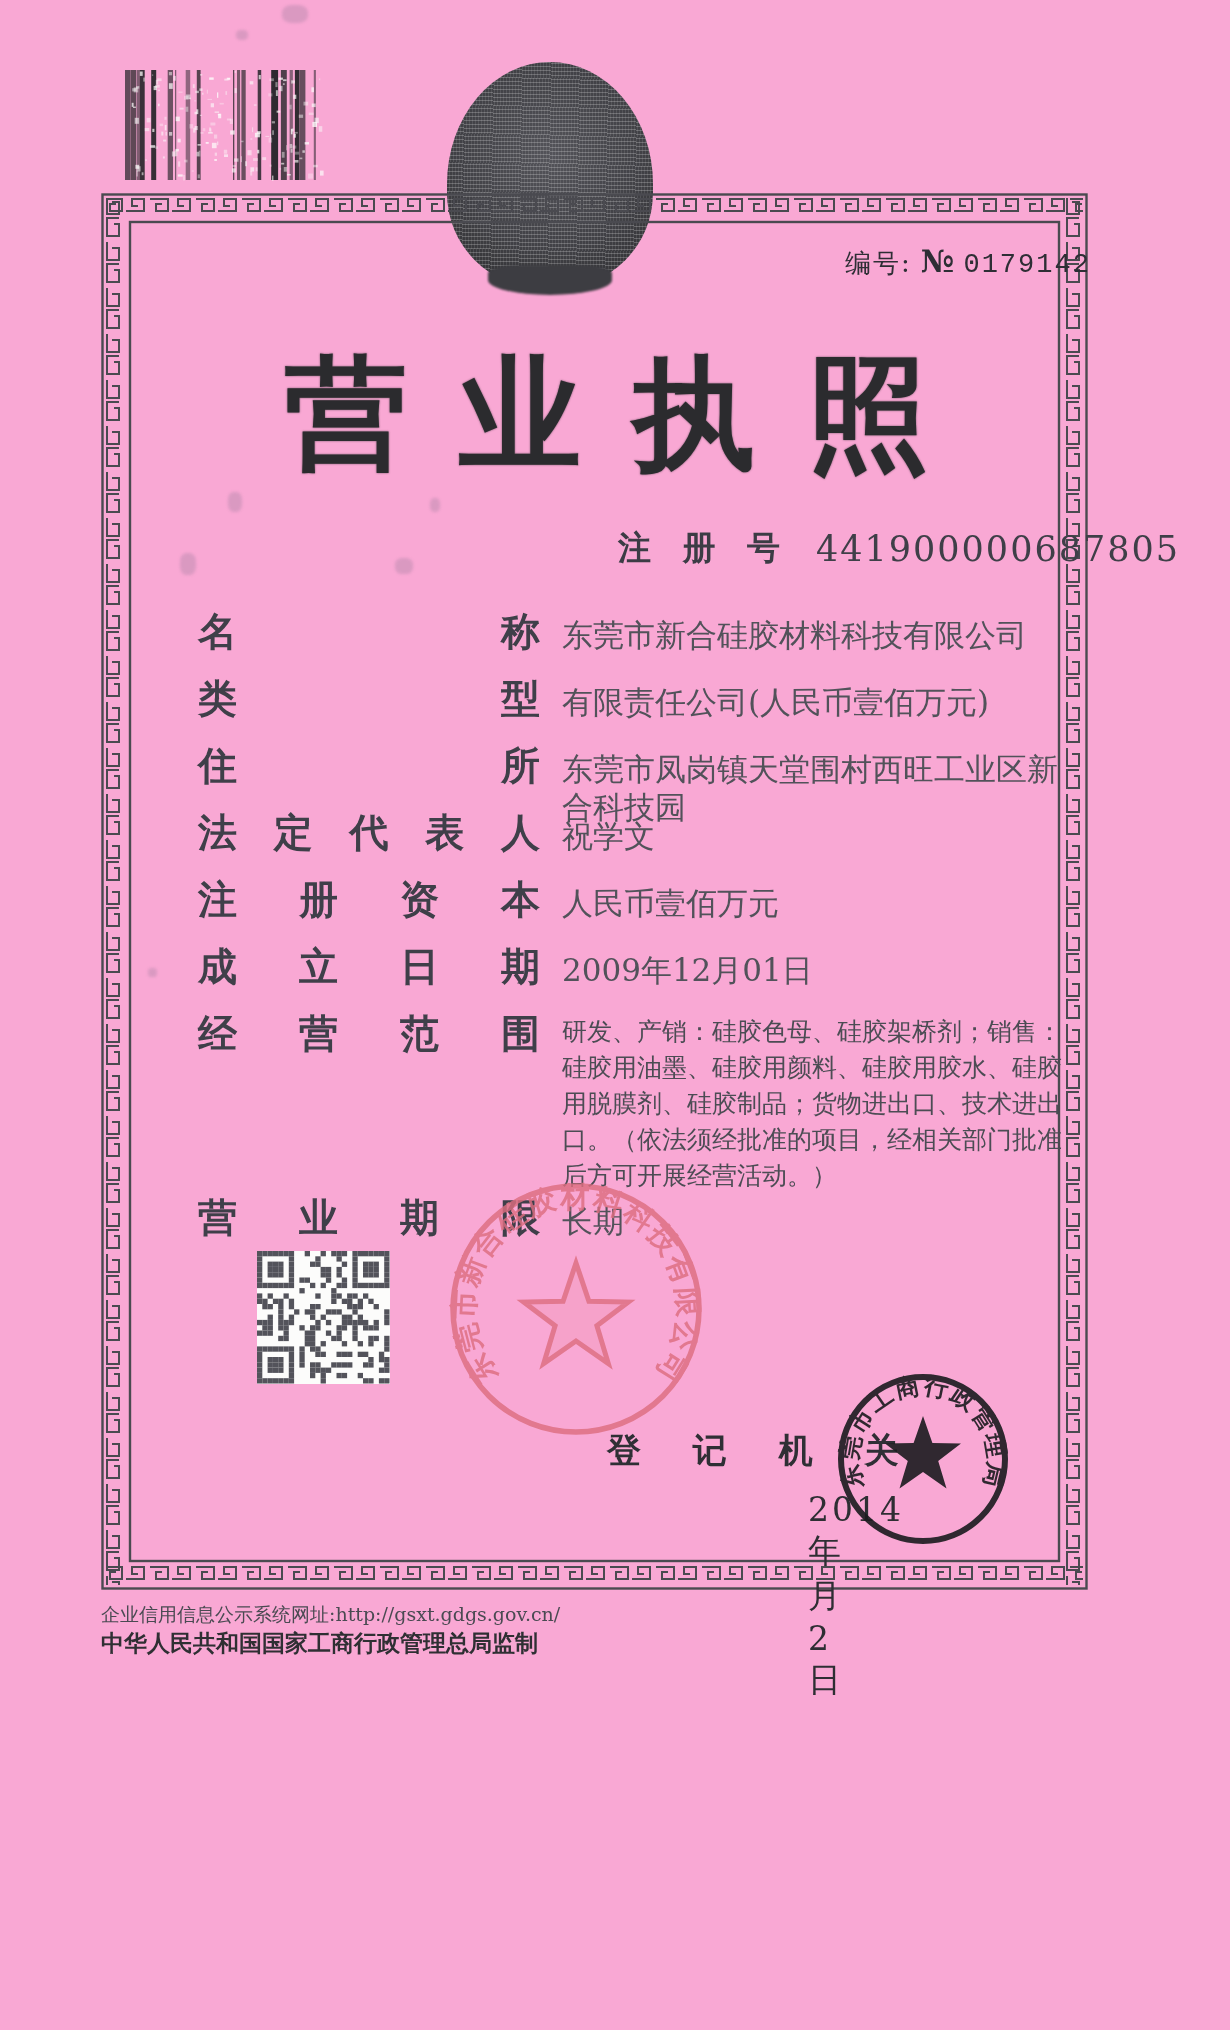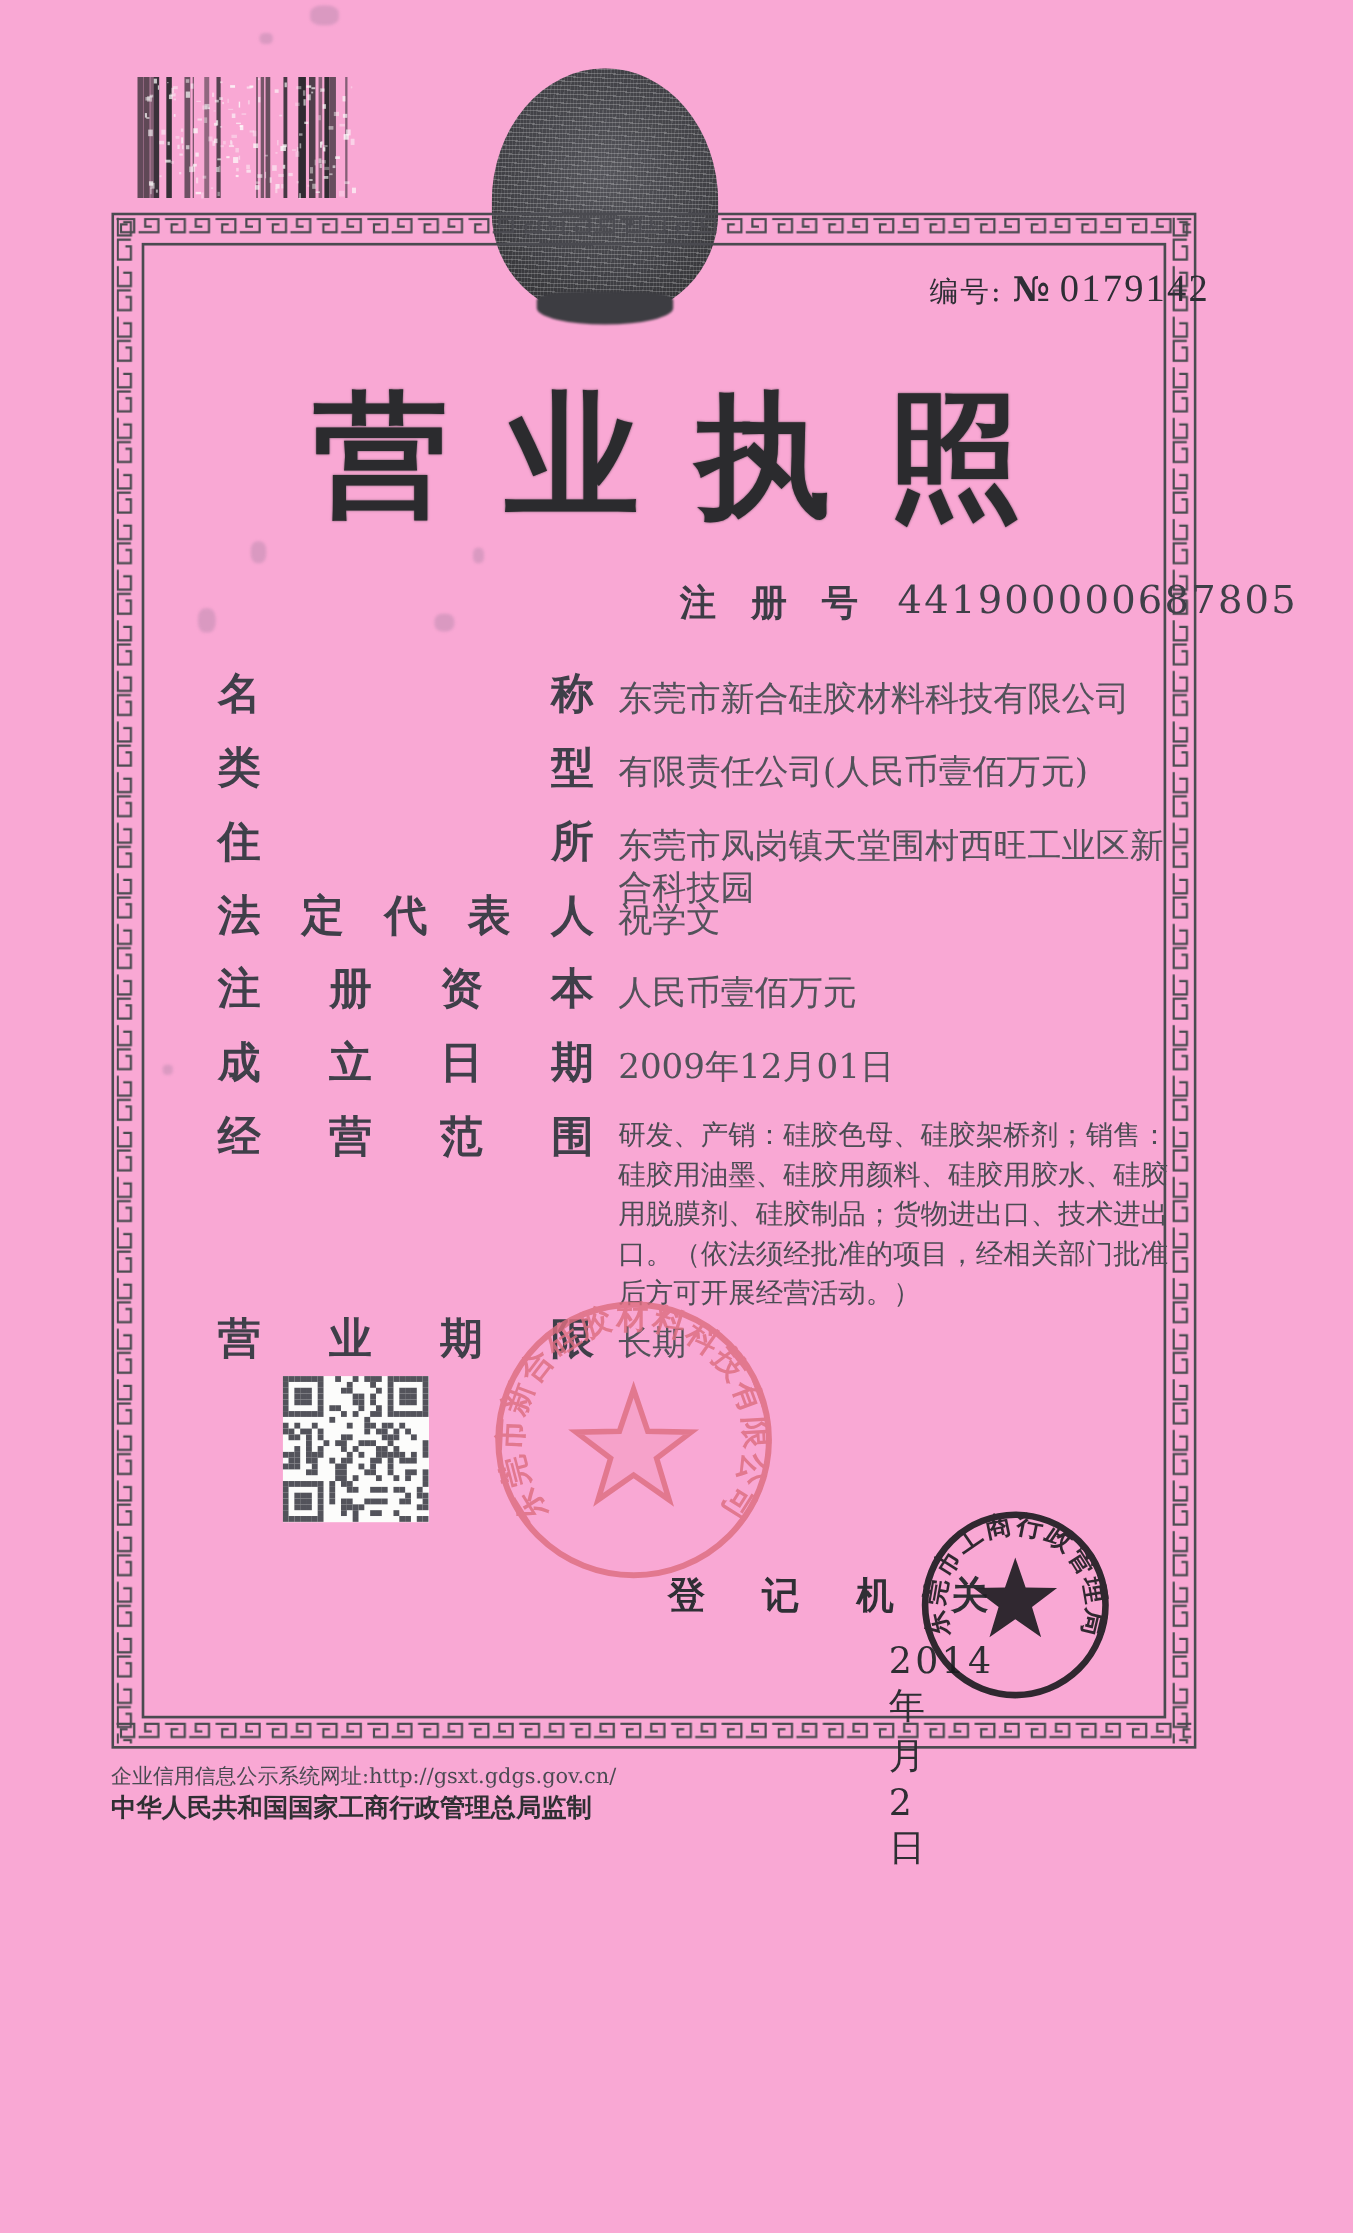--- a/index.html
+++ b/index.html
@@ -21,29 +21,29 @@
   .emblem:after{content:"";position:absolute;left:20%;bottom:-7px;width:60%;height:30px;
     background:#3d3d42;border-radius:30% 30% 55% 55%;filter:blur(1px);}
 
   
   .frame{left:101px;top:193px;}
 
   
   .serial{left:845px;top:243px;display:flex;align-items:baseline;gap:9px;color:#2e2e35;}
   .serial .lab{font-size:26px;font-family:"DejaVu Serif",serif;letter-spacing:2px;}
   .serial .no{font-size:31px;font-weight:bold;font-family:"DejaVu Serif",serif;}
-  .serial .num{font-size:35px;font-family:Liberation Serif, serif;letter-spacing:2px;}
+  .serial .num{font-size:27px;font-family:Liberation Mono, monospace;letter-spacing:2px;}
 
   
   .title{left:285px;top:334px;display:flex;gap:52px;}
   .title span{font-size:122px;line-height:160px;font-weight:900;color:#2b2b2e;
     text-shadow:0 0 2px rgba(43,43,46,.75);}
 
   
-  .regno{left:618px;top:526px;display:flex;align-items:flex-start;color:#3c3c45;}
+  .regno{left:618px;top:526px;display:flex;align-items:center;color:#3c3c45;}
   .regno .lab{font-size:33px;font-family:"DejaVu Serif",serif;font-weight:600;letter-spacing:10px;}
   .regno .num{font-size:35px;font-family:"DejaVu Serif",serif;margin-left:26px;letter-spacing:2px;color:#3f3f48;}
 
   
   .fields{left:198px;top:608px;width:872px;}
   .frow{display:flex;align-items:flex-start;height:67px;}
   .frow.last{height:auto;}
   .flabel{width:342px;font-size:39px;line-height:48px;font-family:Liberation Sans, sans-serif;
     font-weight:600;color:#3f3f49;text-align:justify;text-align-last:justify;flex:none;}
   .fvalue{margin-left:22px;padding-top:8px;font-size:31px;line-height:38px;

